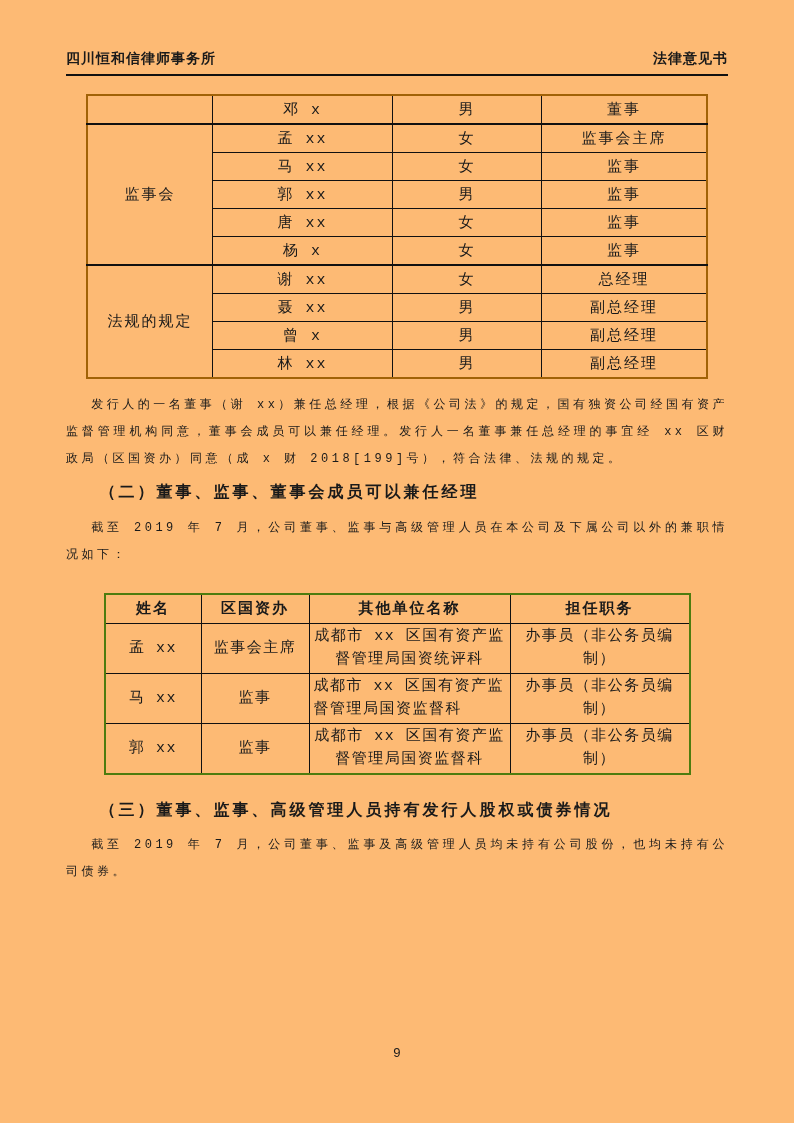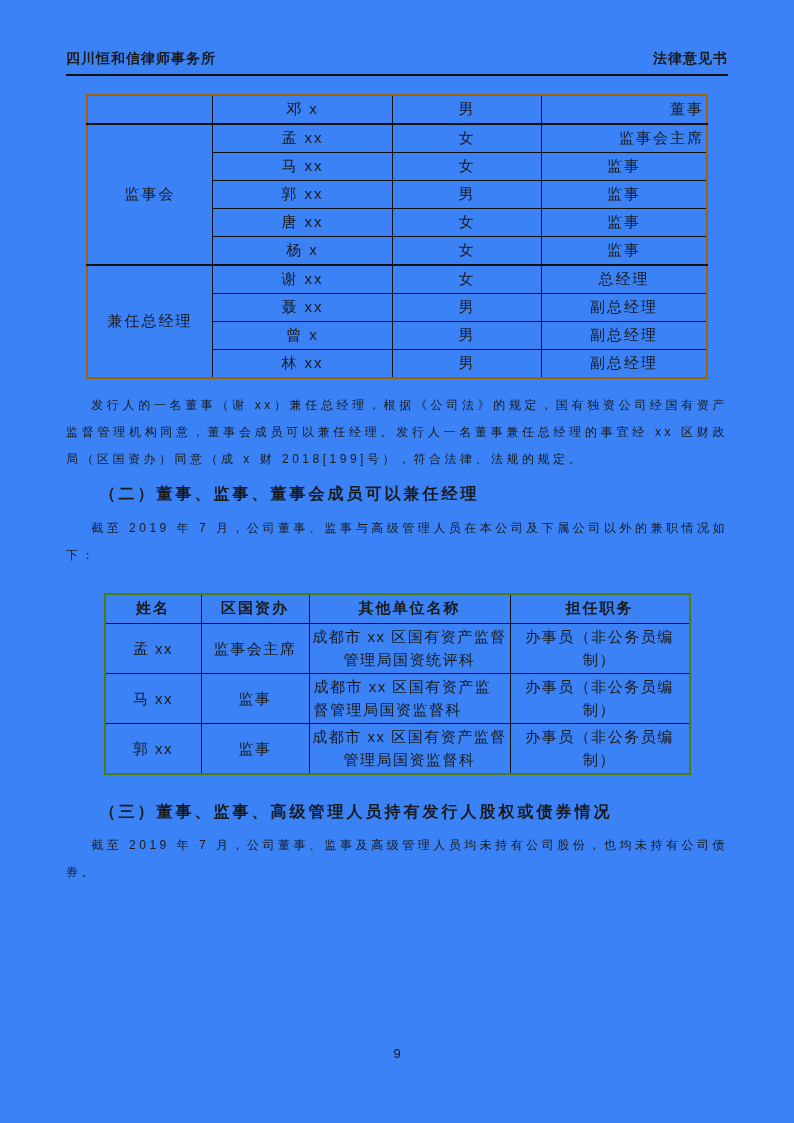--- a/index.html
+++ b/index.html
@@ -1,22 +1,22 @@
 <!DOCTYPE html>
 <html><head>
 <meta charset="utf-8">
 <style>
   html,body{margin:0;padding:0;background:#888;}
   .page{
     position:relative;
     width:794px;height:1123px;
-    background:#3b82f6;
+    background:#fdba74;
     box-sizing:border-box;
     padding:50px 66px 0 66px;
-    font-family:Liberation Sans, sans-serif;
+    font-family:Liberation Mono, monospace;
     color:#1a1a1a;
     overflow:hidden;
   }
   
   .pg-header{
     display:flex;justify-content:space-between;align-items:flex-end;
     font-size:14px;font-weight:bold;letter-spacing:1px;
     padding-bottom:6px;border-bottom:2px solid #111;
   }
   
@@ -25,21 +25,21 @@
     border:1px solid #111;
     text-align:center;vertical-align:middle;
     font-size:15px;letter-spacing:2px;
     padding:0 2px;overflow:hidden;
   }
   .roster{width:599px;margin-top:18px;border:2px solid #a16207;}
   .roster td{height:27px;}
   .roster .col-group{width:120px;margin-left:15px;}
   .roster .col-name{width:175px;}
   .roster .col-gender{width:144px;}
-  .roster .col-title{width:160px;text-align:right;}
+  .roster .col-title{width:160px;}
   .roster tr.section-start td{border-top:2px solid #111;}
   .moonlight{width:564px;margin-top:24px;border:2px solid #4d7c0f;}
   .moonlight th{height:28px;font-size:15px;font-weight:bold;}
   .moonlight td{height:49px;line-height:23px;letter-spacing:1.5px;}
   .moonlight .col-mname{width:91px;}
   .moonlight .col-ctitle{width:103px;}
   .moonlight .col-unit{width:196px;}
   .moonlight .col-pos{width:174px;}
   .moonlight td.left-wrap{text-align:left;padding-left:4px;}
   
@@ -98,21 +98,21 @@
         <td>唐 xx</td>
         <td>女</td>
         <td>监事</td>
       </tr>
       <tr>
         <td>杨 x</td>
         <td>女</td>
         <td>监事</td>
       </tr>
       <tr class="section-start">
-        <td class="col-group" rowspan="4">兼任总经理</td>
+        <td class="col-group" rowspan="4">法规的规定</td>
         <td>谢 xx</td>
         <td>女</td>
         <td>总经理</td>
       </tr>
       <tr>
         <td>聂 xx</td>
         <td>男</td>
         <td>副总经理</td>
       </tr>
       <tr>

